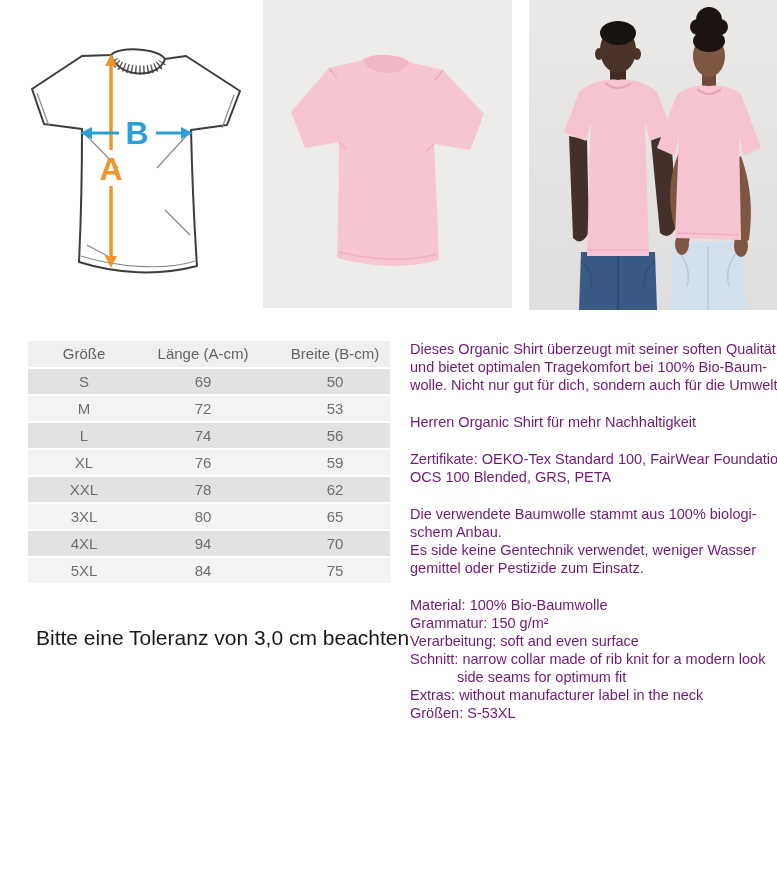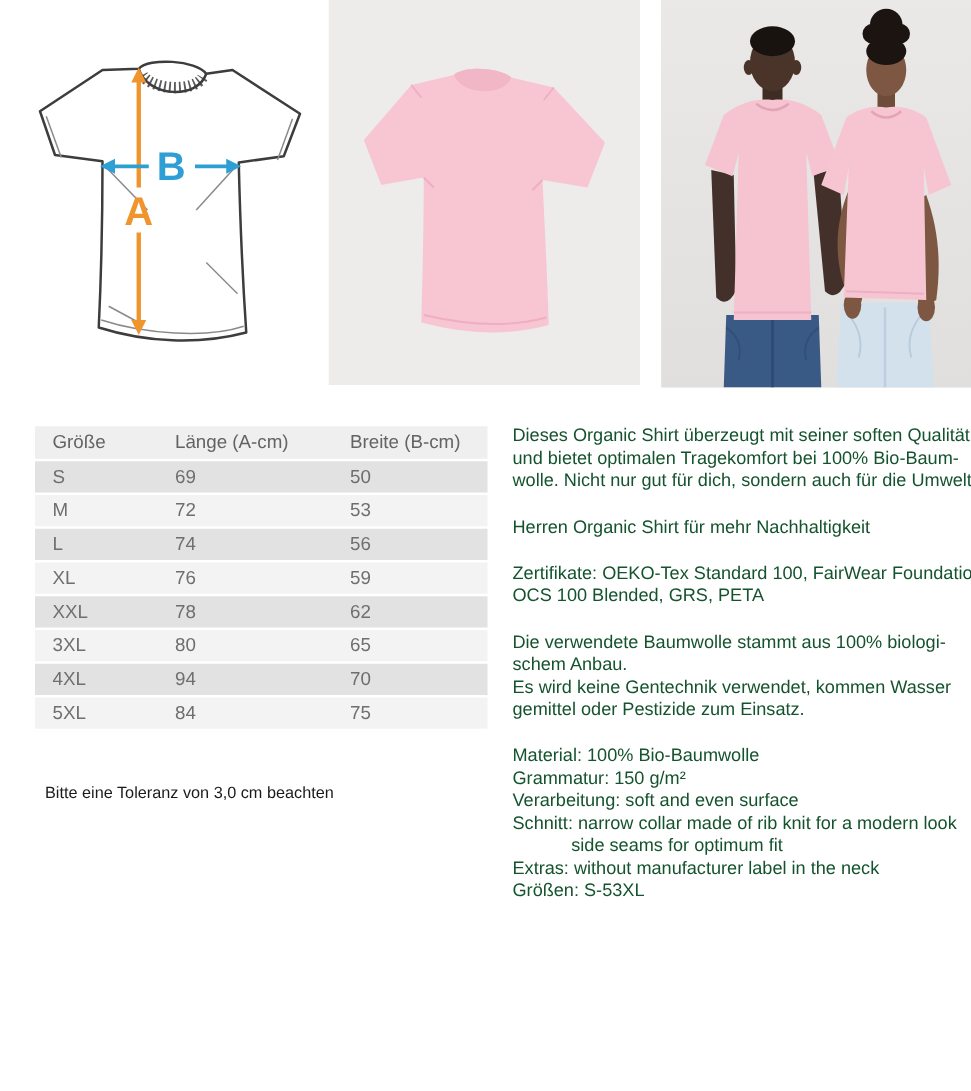--- a/index.html
+++ b/index.html
@@ -8,33 +8,33 @@
 
   
   .gallery-item{position:absolute;}
   .diagram-box{left:15px;top:10px;width:240px;height:295px;background:#fff;}
   .flat-photo{left:263px;top:0;width:249px;height:308px;background:#EDECEA;}
   .models-photo{left:529px;top:0;width:248px;height:310px;background:#E7E6E4;}
   .gallery-item svg{display:block;width:100%;height:100%;}
 
   
   .size-table{position:absolute;left:28px;top:341px;width:362px;font-size:15px;color:#6F6F6F;}
-  .trow{display:grid;grid-template-columns:98px 140px 124px;margin-bottom:2px;}
+  .trow{display:grid;grid-template-columns:98px 140px 124px;margin-bottom:2px;text-align:center;}
   .trow>div{padding-left:14px;overflow:hidden;white-space:nowrap;}
   .thead{background:#F0EFEF;line-height:26px;height:26px;color:#636363;}
   .tbody .trow{height:25px;line-height:25px;}
   .tbody .trow:nth-child(odd){background:#E3E2E2;}
   .tbody .trow:nth-child(even){background:#F4F3F3;}
 
   
-  .tolerance{position:absolute;left:36px;top:626px;font-size:13px;color:#1A1A1A;}
+  .tolerance{position:absolute;left:36px;top:626px;font-size:21px;color:#1A1A1A;}
 
   
   .desc{position:absolute;left:410px;top:340px;width:332px;font-size:14.5px;
-        line-height:18px;color:#14532d;}
+        line-height:18px;color:#701a75;}
   .desc .para{margin:0 0 19px 0;}
   .desc .para:last-child{margin-bottom:0;}
   .desc .line{min-height:18px;white-space:nowrap;}
   .desc .line.indent{padding-left:47px;}
 </style>
 </head>
 <body>
 
 <div class="page">
 
@@ -211,21 +211,21 @@
     <div class="para">
       <div class="line">Herren Organic Shirt für mehr Nachhaltigkeit</div>
     </div>
     <div class="para">
       <div class="line">Zertifikate: OEKO-Tex Standard 100, FairWear Foundation,</div>
       <div class="line">OCS 100 Blended, GRS, PETA</div>
     </div>
     <div class="para">
       <div class="line">Die verwendete Baumwolle stammt aus 100% biologi-</div>
       <div class="line">schem Anbau.</div>
-      <div class="line">Es wird keine Gentechnik verwendet, kommen Wasser</div>
+      <div class="line">Es side keine Gentechnik verwendet, weniger Wasser</div>
       <div class="line">gemittel oder Pestizide zum Einsatz.</div>
     </div>
     <div class="para">
       <div class="line">Material: 100% Bio-Baumwolle</div>
       <div class="line">Grammatur: 150 g/m²</div>
       <div class="line">Verarbeitung: soft and even surface</div>
       <div class="line">Schnitt: narrow collar made of rib knit for a modern look</div>
       <div class="line indent">side seams for optimum fit</div>
       <div class="line">Extras: without manufacturer label in the neck</div>
       <div class="line">Größen: S-53XL</div>

